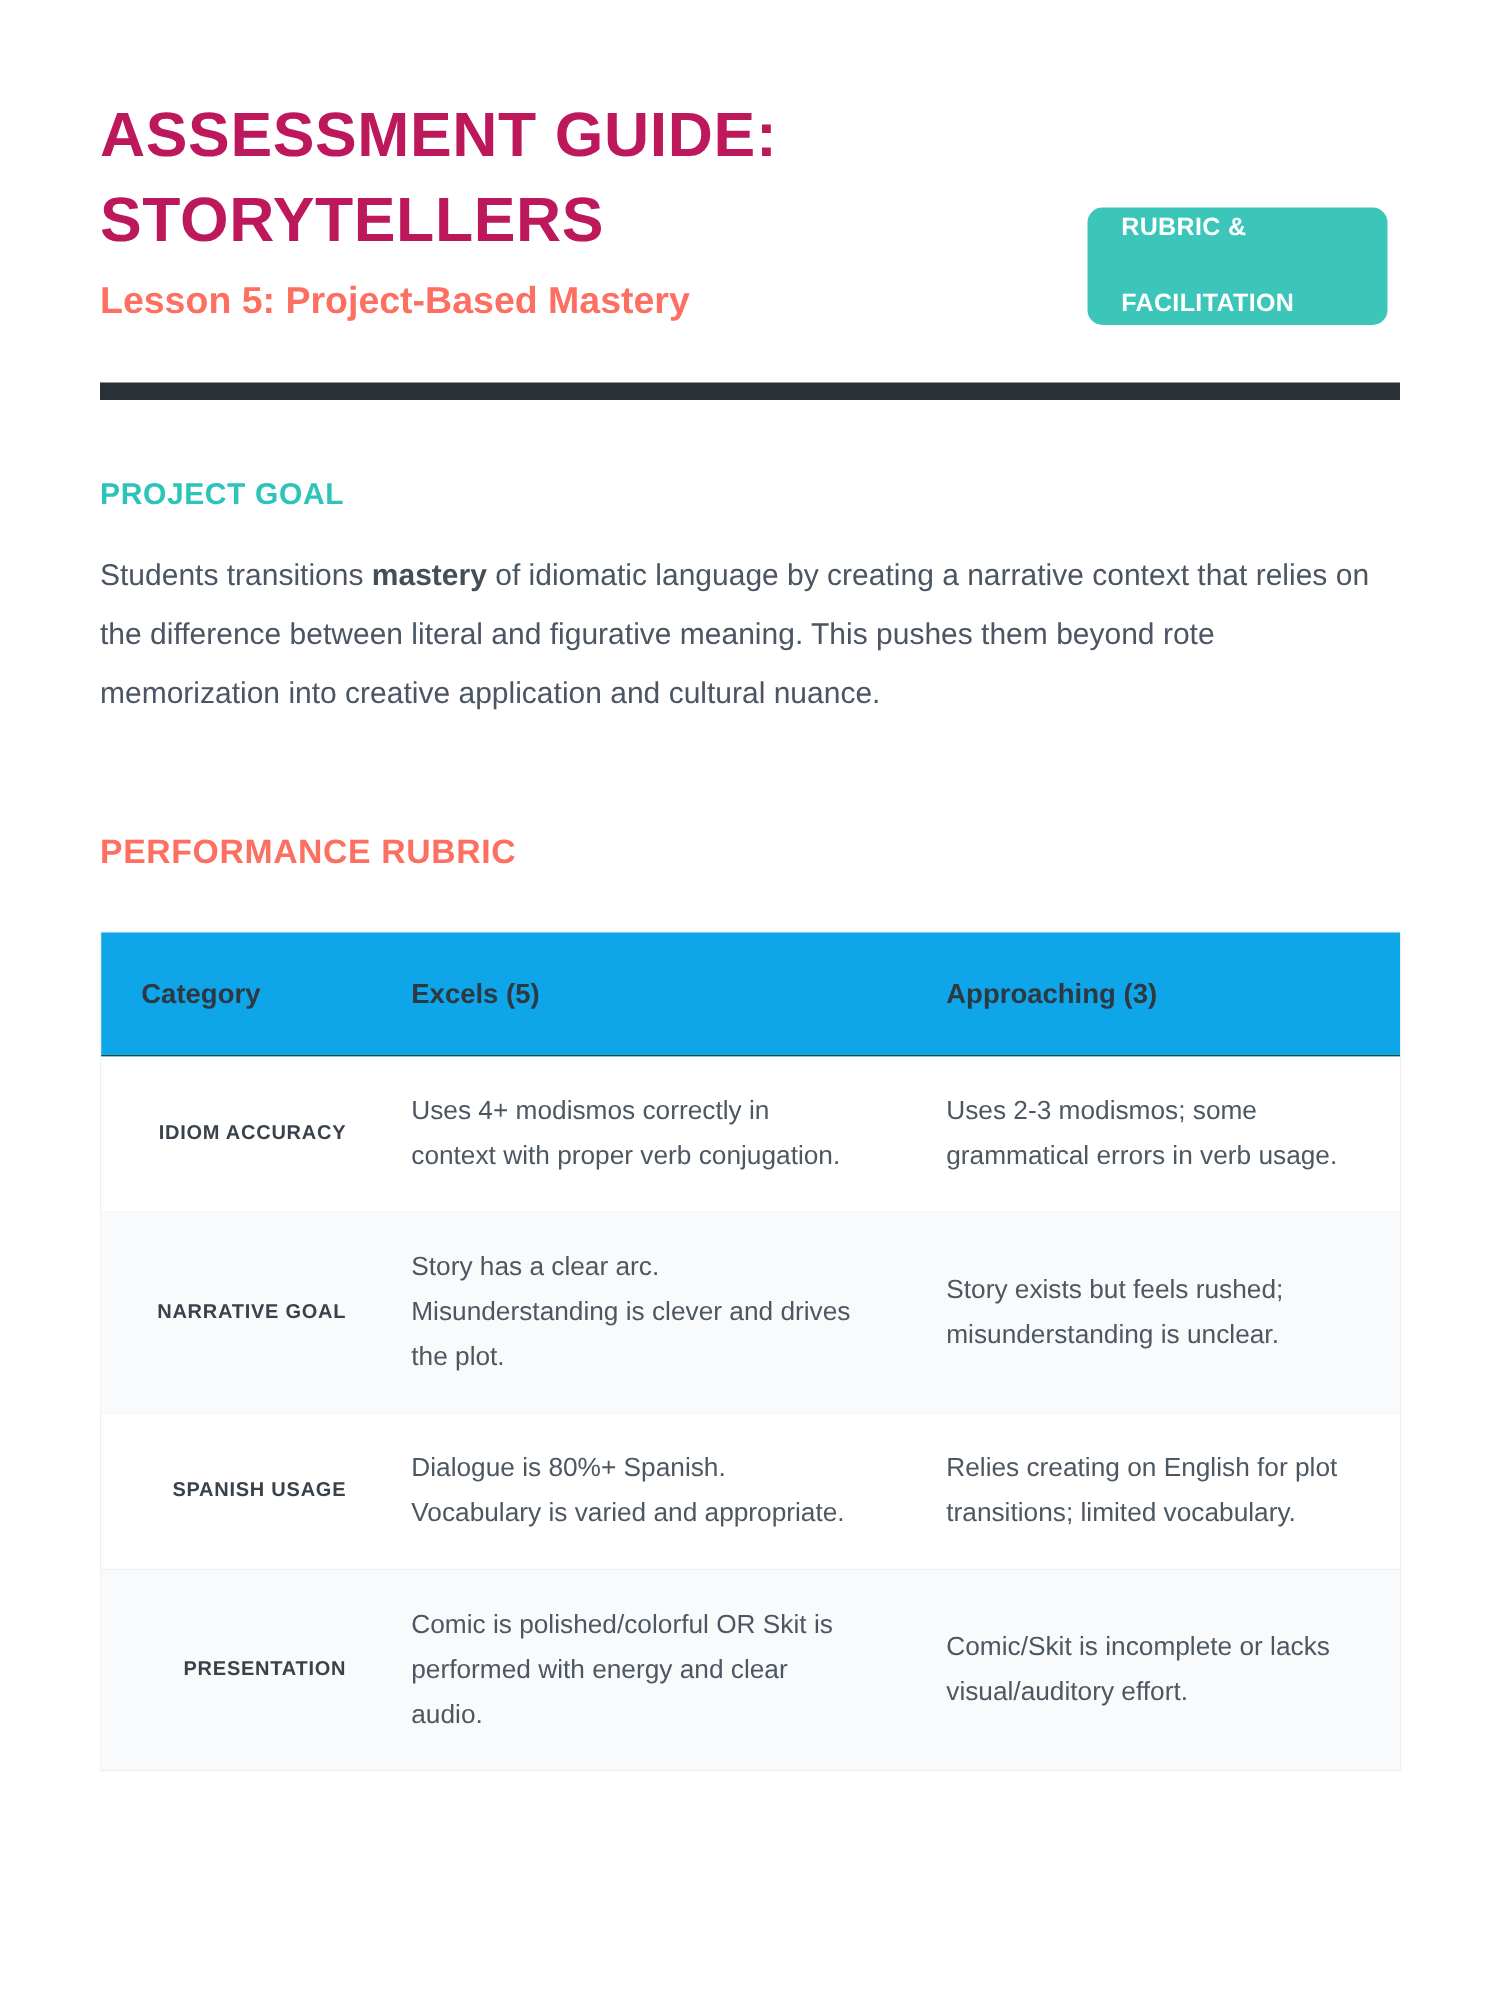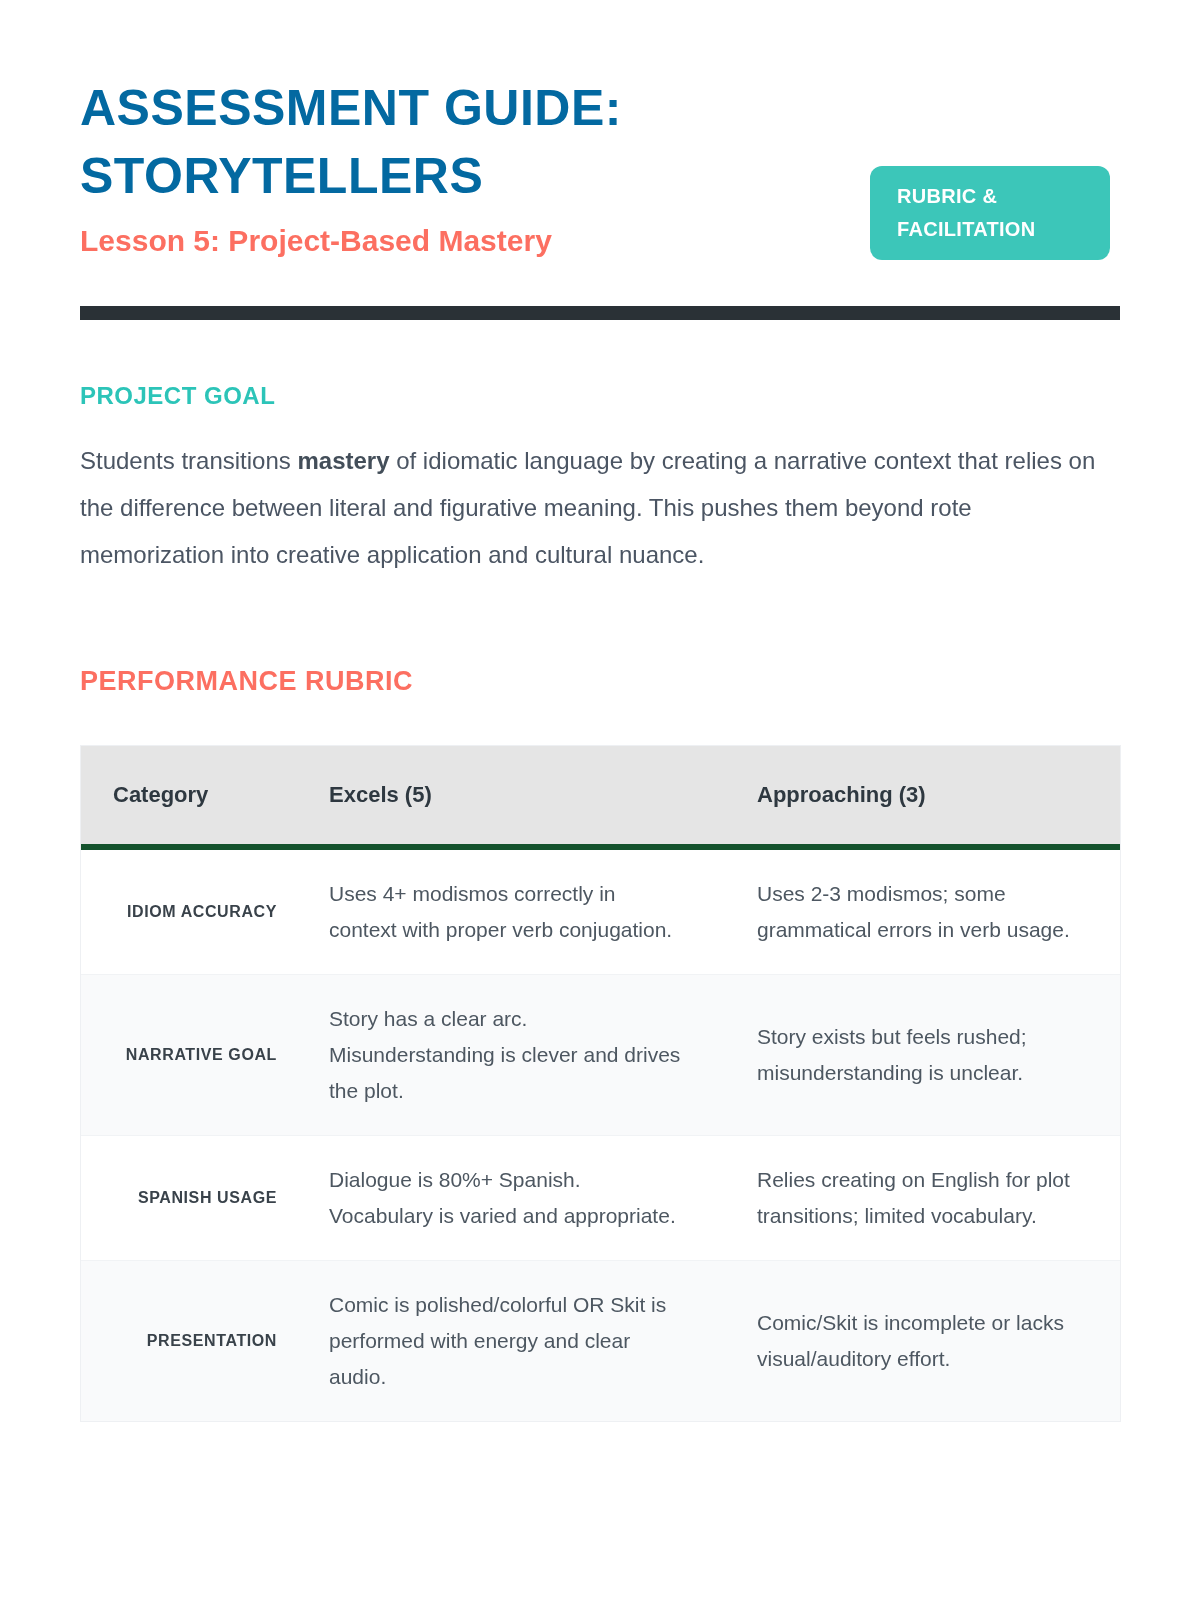--- a/index.html
+++ b/index.html
@@ -12,21 +12,21 @@
     overflow: hidden;
   }
   .page { position: relative; width: 1200px; height: 1600px; padding: 0 80px; }
 
   
   .title-block { padding-top: 74px; position: relative; }
   .page-title {
     font-size: 50px;
     line-height: 68px;
     font-weight: 800;
-    color: #0369a1;
+    color: #be185d;
     letter-spacing: 0.5px;
     max-width: 700px;
   }
   .page-title span { display: block; }
   .subtitle {
     margin-top: 14px;
     font-size: 30px;
     font-weight: 700;
     color: #fc6f61;
   }
@@ -37,21 +37,21 @@
     width: 240px;
     height: 94px;
     background: #3cc6b9;
     border-radius: 12px;
     color: #ffffff;
     font-size: 20px;
     font-weight: 700;
     line-height: 33px;
     display: flex;
     flex-direction: column;
-    justify-content: center;
+    justify-content: space-between;
     padding-left: 27px;
     letter-spacing: 0.3px;
   }
   .divider {
     margin-top: 48px;
     height: 14px;
     width: 100%;
     background: #2a3136;
   }
 
@@ -85,22 +85,22 @@
     width: 1041px;
     border: 1px solid #eef0f3;
     background: #ffffff;
   }
   .t-row {
     display: grid;
     grid-template-columns: 216px 428px 1fr;
     align-items: center;
   }
   .t-head {
-    background: #e5e5e5;
-    border-bottom: 6px solid #14532d;
+    background: #0ea5e9;
+    border-bottom: 1px solid #14532d;
   }
   .t-head > div {
     padding: 36px 30px 36px 32px;
     font-size: 22px;
     font-weight: 700;
     color: #2e3840;
   }
   .t-body { border-bottom: 1px solid #f1f3f5; }
   .t-body:last-child { border-bottom: none; }
   .t-body.alt { background: #f9fafb; }

